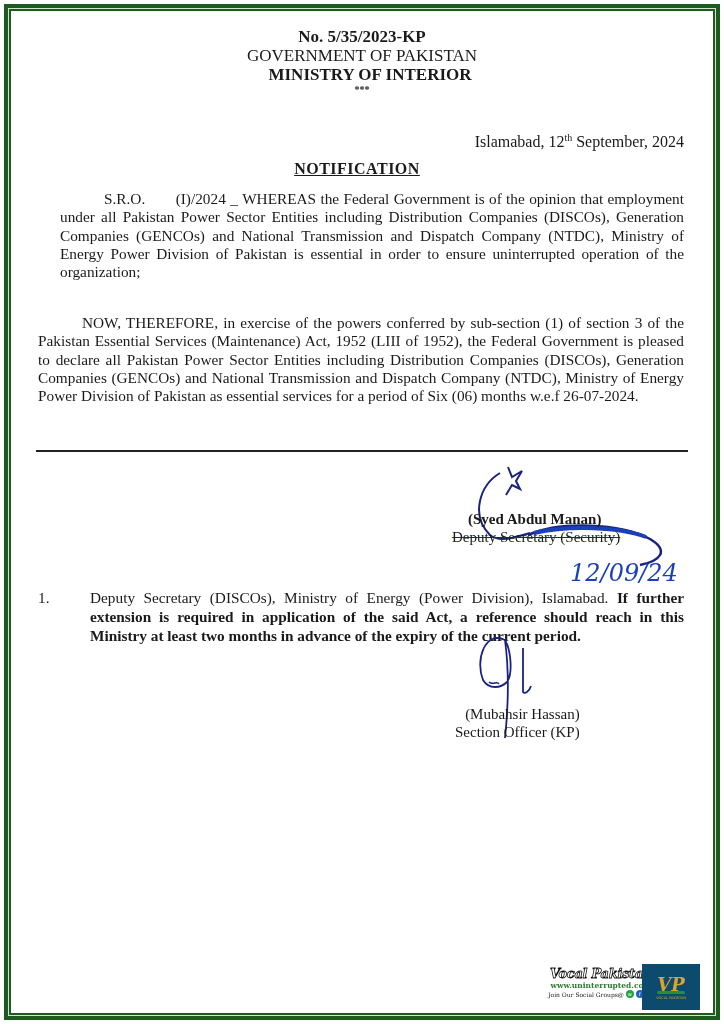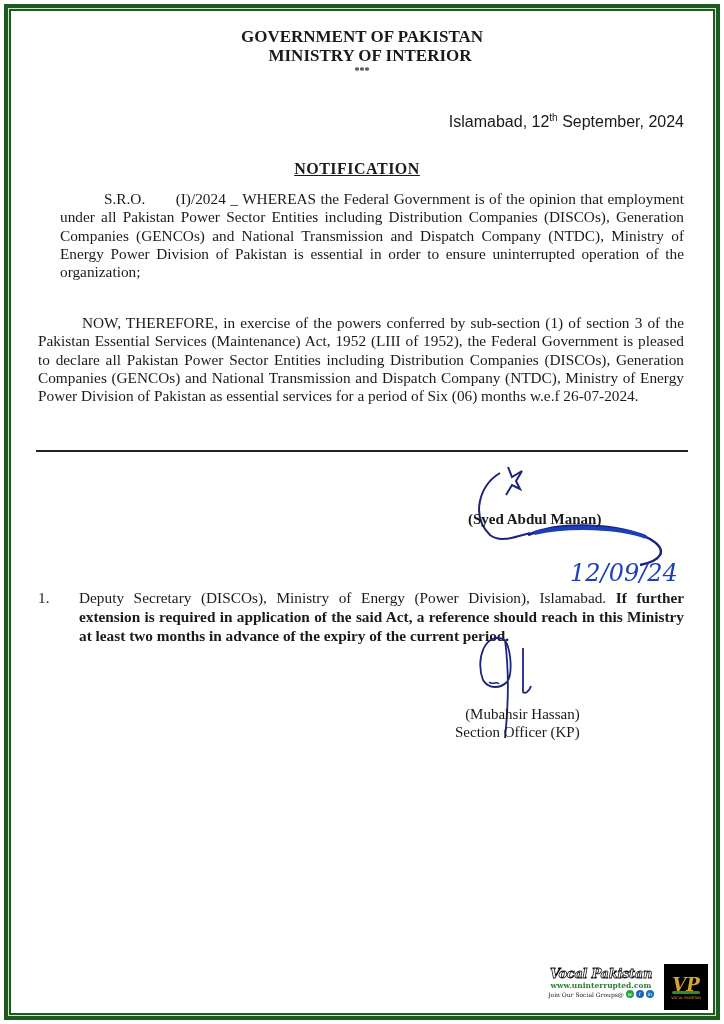--- a/index.html
+++ b/index.html
@@ -9,25 +9,25 @@
   .frame-outer { position: absolute; left: 4px; top: 4px; right: 4px; bottom: 4px;
                  border: 4px solid #1c5a1f; box-sizing: border-box; }
   .frame-gap   { position: absolute; left: 8px; top: 8px; right: 8px; bottom: 8px;
                  border: 1px solid #cfe3cf; box-sizing: border-box; }
   .frame-inner { position: absolute; left: 9px; top: 9px; right: 9px; bottom: 9px;
                  border: 2px solid #1c5a1f; box-sizing: border-box; }
 
   .header { position: absolute; top: 27px; left: 0; right: 0; text-align: center;
             font-family: "Liberation Serif", serif; }
   .header .ref { font-size: 17px; font-weight: bold; line-height: 19px; }
-  .header .gov { font-size: 17px; font-weight: bold; line-height: 19px; }
+  .header .gov { font-size: 17px; font-weight: normal; line-height: 19px; }
   .header .min { font-size: 17px; font-weight: bold; line-height: 19px; margin-left: 16px; }
   .header .stars { font-size: 10px; font-weight: bold; line-height: 12px; }
 
-  .date { position: absolute; top: 112px; right: 40px; font-family: Liberation Sans, sans-serif;
+  .date { position: absolute; top: 132px; right: 40px; font-family: Liberation Serif, serif;
           font-size: 16px; }
   .date sup { font-size: 10px; }
 
   .heading { position: absolute; top: 160px; left: 0; right: 10px; text-align: center;
              font-family: "Liberation Serif", serif; font-size: 16px; font-weight: bold;
              text-decoration: underline; letter-spacing: 0.5px; }
 
   .para { position: absolute; left: 38px; right: 40px; font-family: "Liberation Serif", serif;
           font-size: 15.3px; line-height: 18.3px; text-align: justify; }
   .para .indent { display: inline-block; width: 44px; }
@@ -39,54 +39,55 @@
   .sig1 { position: absolute; left: 452px; top: 510px; font-family: "Liberation Serif", serif;
           font-size: 15px; line-height: 18px; }
   .sig1 .name { font-weight: bold; padding-left: 16px; }
   .sig1 .title { text-decoration: line-through; text-decoration-color: #1a237e; }
 
   .ink { position: absolute; pointer-events: none; }
 
   .item { position: absolute; left: 38px; right: 40px; top: 588px; font-family: "Liberation Serif", serif;
           font-size: 15.3px; line-height: 19px; }
   .item .num { position: absolute; left: 0; top: 0; }
-  .item .text { margin-left: 41px; text-align: justify; }
+  .item .text { margin-left: 52px; text-align: justify; }
   .item .bold { font-weight: bold; }
 
   .sig2 { position: absolute; left: 455px; top: 705px; font-family: "Liberation Serif", serif;
           font-size: 15px; line-height: 18px; }
   .sig2 .name { font-weight: normal; text-align: right; }
 
   .watermark { position: absolute; right: 12px; bottom: 12px; width: 170px; height: 50px; text-decoration: underline; }
   .wm-text { position: absolute; left: 0; top: 4px; width: 118px; text-align: center; }
   .wm-brand { font-family: "DejaVu Serif", serif; font-style: italic; font-weight: bold;
               font-size: 13px; color: #fff; -webkit-text-stroke: 0.8px #111; letter-spacing: -0.3px; }
   .wm-url { font-family: "DejaVu Serif", serif; font-weight: bold; font-size: 7.5px; color: #2e7d32; }
   .wm-join { font-family: "DejaVu Serif", serif; font-size: 6px; color: #222; display: flex;
              align-items: center; justify-content: center; gap: 2px; }
   .soc { display: inline-block; width: 8px; height: 8px; border-radius: 50%; color: #fff;
          font-size: 5px; line-height: 8px; text-align: center; font-family: "DejaVu Sans", sans-serif; }
   .soc.wa { background: #25a244; }
   .soc.fb { background: #1e63c4; }
   .soc.li { background: #1a6fb0; }
-  .wm-logo { position: absolute; right: 4px; top: 2px; width: 44px; height: 46px; background: #000000;
+  .wm-logo { position: absolute; right: 12px; top: 2px; width: 58px; height: 46px; background: #0c4a6e;
              display: flex; flex-direction: column; align-items: center; justify-content: center; }
   .wm-logo .vp { font-family: "DejaVu Serif", serif; font-weight: bold; font-style: italic;
                  font-size: 18px; color: #d4a72c; line-height: 20px; }
   .wm-logo .swoosh { width: 28px; height: 3px; background: #2e8b3a; border-radius: 2px; margin-top: -4px; }
   .wm-logo .cap { font-family: "DejaVu Sans", sans-serif; font-size: 3.5px; color: #d4a72c; margin-top: 2px; }
 </style>
 </head>
 <body>
 
 <div class="frame-outer"></div>
 <div class="frame-gap"></div>
 <div class="frame-inner"></div>
 
 <div class="header">
+  <div class="ref">No. 5/35/2023-KP</div>
   <div class="gov">GOVERNMENT OF PAKISTAN</div>
   <div class="min">MINISTRY OF INTERIOR</div>
   <div class="stars">***</div>
 </div>
 
 <div class="date">
   <span>Islamabad, 12</span><sup>th</sup><span> September, 2024</span>
 </div>
 
 <div class="heading">NOTIFICATION</div>
@@ -104,20 +105,21 @@
 <svg class="ink" style="left:470px; top:455px;" width="230" height="140" viewBox="0 0 230 140">
   <path d="M30 18 C 10 30, 0 60, 20 80 C 30 88, 45 82, 60 78" fill="none" stroke="#1a237e" stroke-width="2"></path>
   <path d="M38 12 L42 22 L52 16 L46 26 L50 34 L42 30 L36 40" fill="none" stroke="#1a237e" stroke-width="2"></path>
   <path d="M58 80 C 90 66, 150 68, 180 84 C 200 96, 190 106, 170 110" fill="none" stroke="#1a237e" stroke-width="2.5"></path>
   <path d="M64 78 C 100 70, 150 72, 176 82" fill="none" stroke="#1a3fb8" stroke-width="4"></path>
   <text x="100" y="126" font-family="DejaVu Serif, serif" font-style="italic" font-size="24" fill="#1a3fb8">12/09/24</text>
 </svg>
 
 <div class="sig1">
   <div class="name">(Syed Abdul Manan)</div>
+  <div class="title">Deputy Secretary (Security)</div>
 </div>
 
 <div class="item">
   <span class="num">1.</span>
   <div class="text">
     <span>Deputy Secretary (DISCOs), Ministry of Energy (Power Division), Islamabad.</span>
     <span class="bold">If further extension is required in application of the said Act, a reference should reach in this Ministry at least two months in advance of the expiry of the current period.</span>
   </div>
 </div>
 

